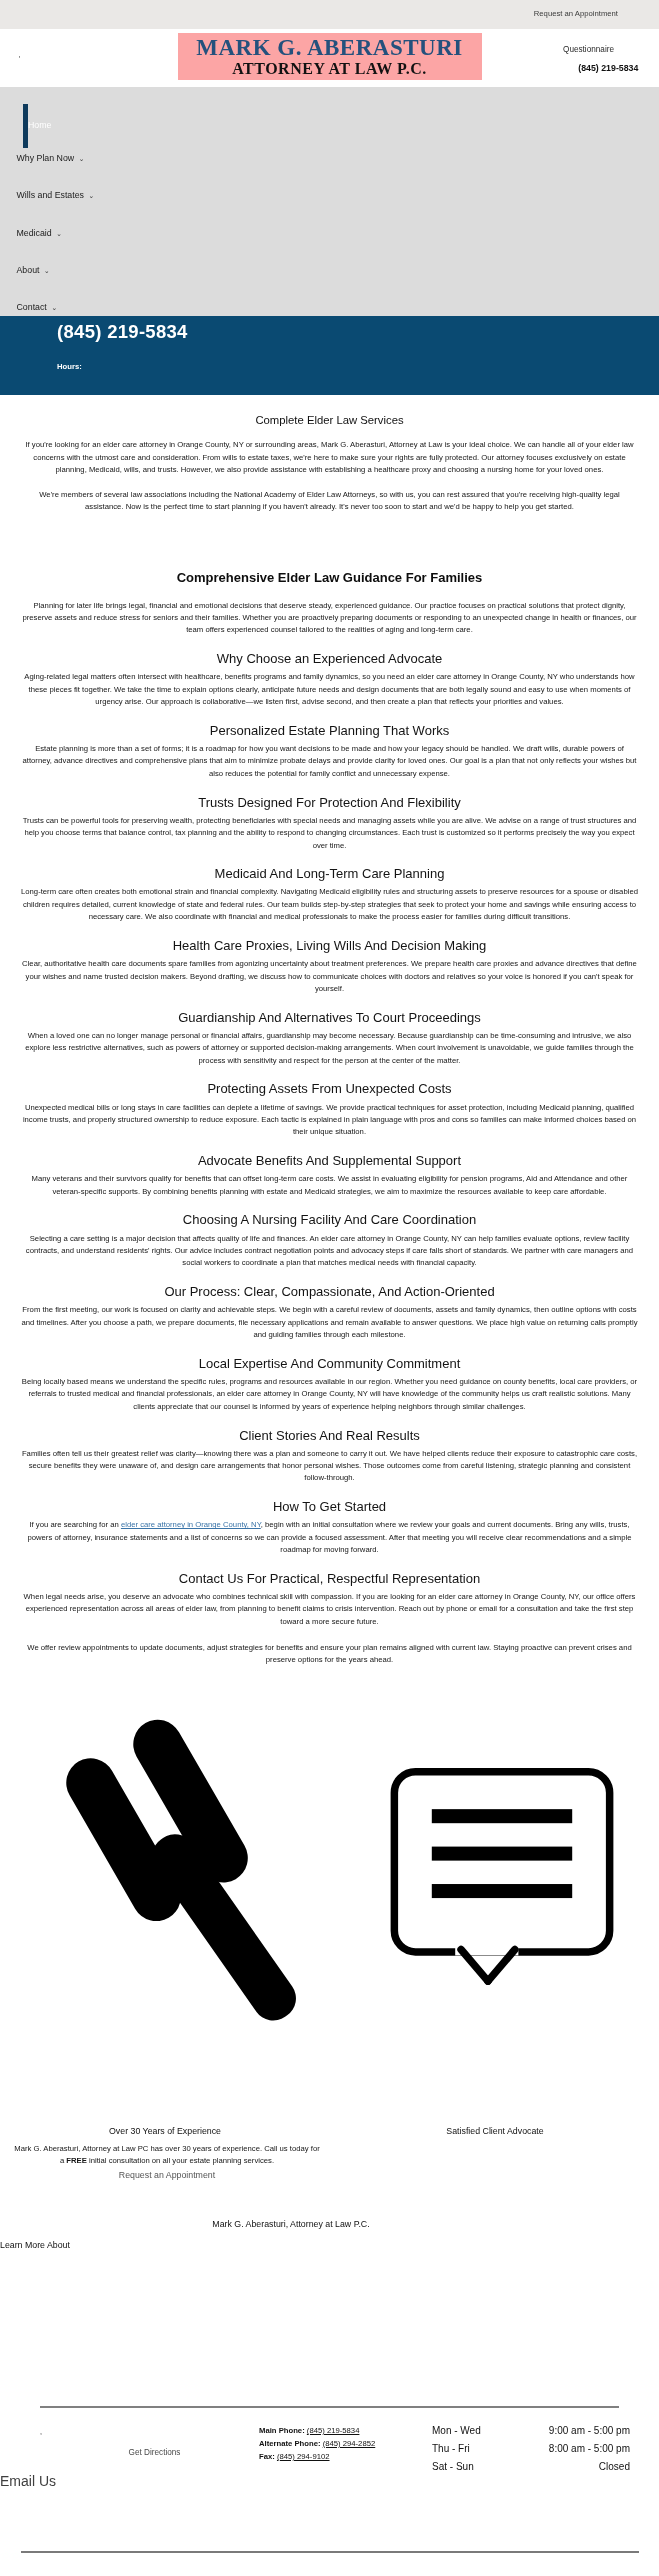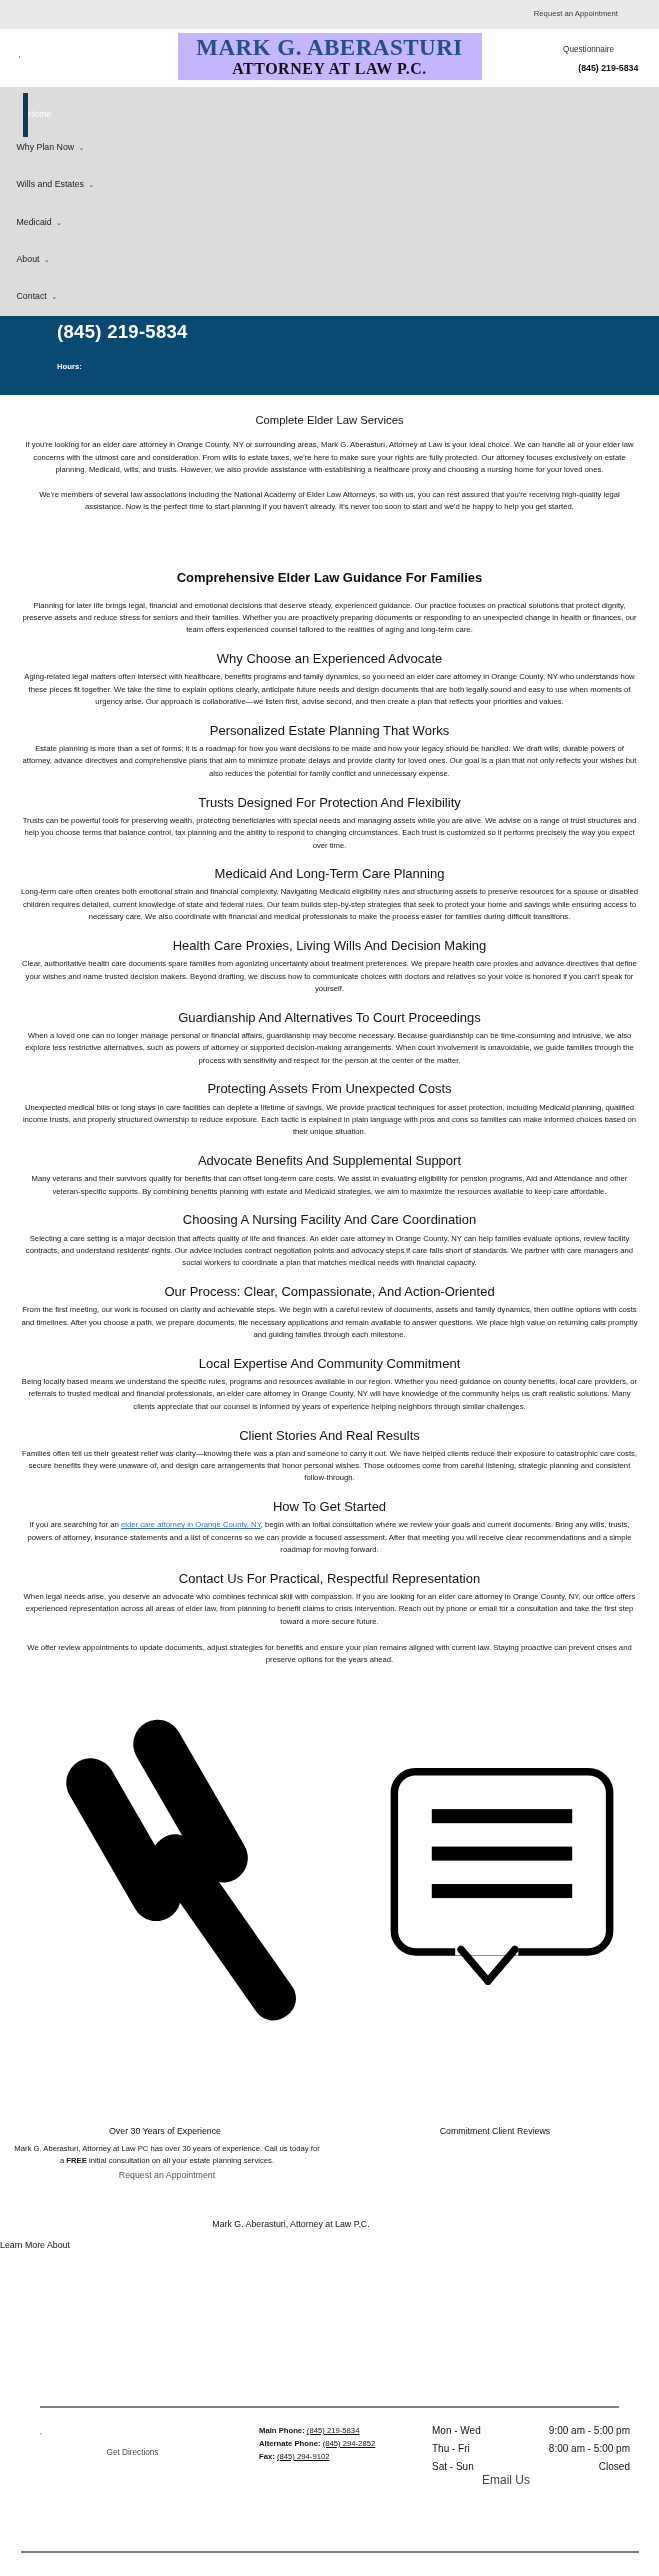--- a/index.html
+++ b/index.html
@@ -8,30 +8,30 @@
   .page { position:relative; width:659px; height:2737px; margin:0 auto; background:#fff; overflow:hidden; }
 
   
   .topbar { height:29px; background:#eae8e6; position:relative; }
   .topbar a { position:absolute; right:41px; top:9.3px; font-size:7.7px; color:#3c3c3c; text-decoration:none; }
 
   
   .header { height:58px; background:#fff; position:relative; }
   .stray-a { position:absolute; left:18.5px; top:20.6px; font-size:7.2px; color:#222; text-decoration:none; }
   .logo { position:absolute; left:50%; transform:translateX(-50%); top:4.1px; width:304px; text-align:center;
-          background:#c4b5fd; padding:3.1px 4.1px 2.1px; }
+          background:#fca5a5; padding:3.1px 4.1px 2.1px; }
   .logo-1 { font-family:"Liberation Serif", serif; font-weight:bold; font-size:23px; line-height:24px;
             color:#24517d; letter-spacing:0.5px; white-space:nowrap; }
   .logo-2 { font-family:"Liberation Serif", serif; font-weight:bold; font-size:16px; line-height:17.5px;
             color:#121212; letter-spacing:0.5px; white-space:nowrap; }
   .hdr-questionnaire { position:absolute; right:45px; top:15.5px; font-size:8.2px; color:#2b2b2b; text-decoration:none; }
   .hdr-phone { position:absolute; right:20.6px; top:34px; font-size:8.8px; font-weight:bold; color:#111; text-decoration:none; }
 
   
-  .nav { height:229px; background:#dcdcdc; padding-top:6px; }
+  .nav { height:229px; background:#dcdcdc; padding-top:17px; }
   .nav-home { position:relative; height:44px; margin-bottom:5.2px; }
   .nav-home-bar { position:absolute; left:23px; top:0; width:4.6px; height:44px; background:#0e3a5c; }
   .nav-home-label { position:absolute; left:28px; top:16px; font-size:8.8px; color:#fff; cursor:pointer; }
   .nav-item { margin:0 0 27px 16.5px; height:10.3px; font-size:8.8px; color:#1c1c1c; cursor:pointer; }
   .chev { font-size:6.7px; color:#333; margin-left:4.6px; }
 
   
   .band { height:79px; background:#0a4a72; color:#fff; padding:5.2px 0 0 57px; }
   .band-phone { font-size:18.5px; font-weight:bold; letter-spacing:0.3px; text-decoration:none; color:#fff; display:inline-block; }
   .band-hours { font-size:7.7px; font-weight:bold; margin-top:19px; }
@@ -58,27 +58,27 @@
   .cta-para { position:absolute; left:0; top:2143px; width:334px; text-align:center;
               font-size:7.7px; line-height:12.4px; color:#161616; padding:0 12.4px; }
   .cta-request { position:absolute; left:0; top:2170px; width:334px; text-align:center;
                  font-size:8.8px; color:#555; text-decoration:none; }
   .learn-more { position:absolute; left:0; top:2204px; width:659px; font-size:8.8px; color:#111;margin-top:36px; }
   .firm-name  { position:absolute; left:0; top:2219px; width:582px; text-align:center; font-size:8.8px; color:#111; }
 
   
   .divider1 { position:absolute; left:40px; top:2406px; width:579px; height:1.5px; background:#808080; }
   .stray-b { position:absolute; left:40px; top:2427px; font-size:7.2px; color:#222; }
-  .get-directions { position:absolute; left:76px; top:2448px; width:113px; text-align:center;
+  .get-directions { position:absolute; left:98px; top:2448px; width:113px; text-align:center;
                     font-size:8.2px; color:#4a4a4a; text-decoration:none; }
   .phones { position:absolute; left:237px; top:2424px; font-size:7.7px; line-height:13px; color:#111; }
   .phones b { font-weight:bold;padding-left:22px; }
   .phones a { color:#111; text-decoration:underline; }
-  .email-us { position:absolute; left:0; top:2473px; width:530px; text-align:right;
-              font-size:12px; color:#3f3f3f; text-decoration:none; }
+  .email-us { position:absolute; left:0; top:2473px; width:530px; text-align:left;
+              font-size:14px; color:#3f3f3f; text-decoration:none; }
   .hours { position:absolute; left:432px; top:2425px; width:198px; font-size:10px; color:#111; }
   .hours .row { display:flex; justify-content:space-between; margin-bottom:7.2px; }
 
   
   .divider2 { position:absolute; left:20.6px; top:2551px; width:618px; height:1.5px; background:#7a7a7a; }
 </style>
 </head>
 <body>
 
 <div class="page">
@@ -175,21 +175,21 @@
     <rect x="4" y="4" width="92" height="77" rx="9" fill="#fff" stroke="#000" stroke-width="3.2"></rect>
     <rect x="20" y="20" width="60" height="6" fill="#000"></rect>
     <rect x="20" y="36" width="60" height="6" fill="#000"></rect>
     <rect x="20" y="52" width="60" height="6" fill="#000"></rect>
     <rect x="30" y="77" width="27" height="5.5" fill="#fff"></rect>
     <path d="M32.5,80 L44,93.5" stroke="#000" stroke-width="3.2" stroke-linecap="round"></path>
     <path d="M55.5,80 L44,93.5" stroke="#000" stroke-width="3.2" stroke-linecap="round"></path>
   </svg>
 
   <div class="caption cap-left">Over 30 Years of Experience</div>
-  <div class="caption cap-right">Commitment Client Reviews</div>
+  <div class="caption cap-right">Satisfied Client Advocate</div>
 
   <div class="cta-para"><span>Mark G. Aberasturi, Attorney at Law PC has over 30 years of experience. Call us today for a </span><b>FREE</b><span> initial consultation on all your estate planning services.</span></div>
   <a href="#" class="cta-request">Request an Appointment</a>
   <div class="learn-more">Learn More About</div>
   <div class="firm-name">Mark G. Aberasturi, Attorney at Law P.C.</div>
 
   <div class="divider1"></div>
   <div class="stray-b">,</div>
   <a href="#" class="get-directions">Get Directions</a>
 

